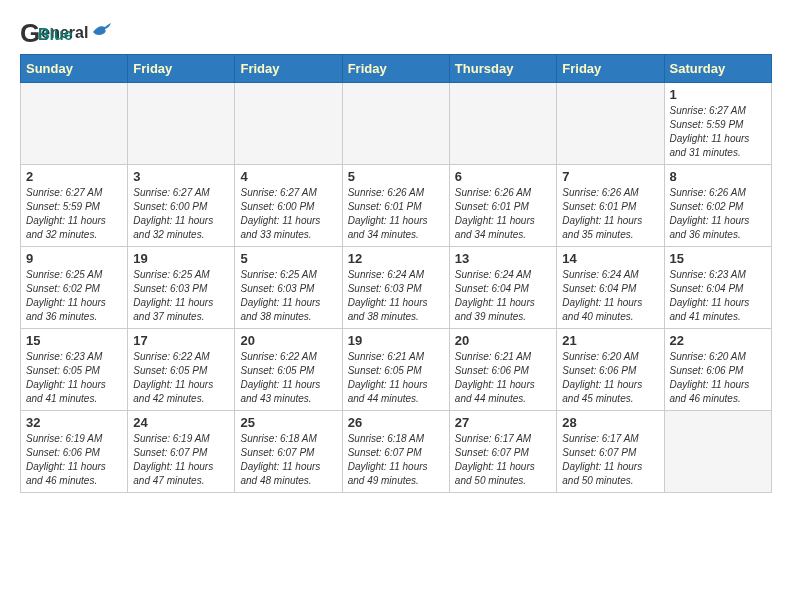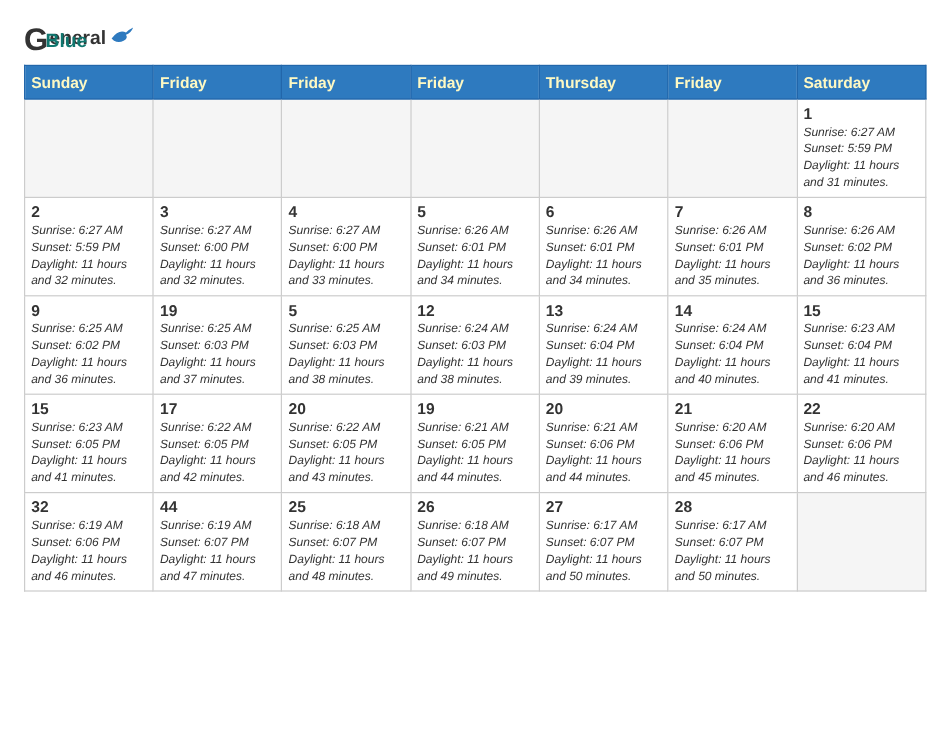--- a/index.html
+++ b/index.html
@@ -281,21 +281,21 @@
       </tr>
       <tr>
         <td>
           <span class="day-number">32</span>
           <div class="day-info" style="white-space: pre-line;">Sunrise: 6:19 AM
 Sunset: 6:06 PM
 Daylight: 11 hours
 and 46 minutes.</div>
         </td>
         <td>
-          <span class="day-number">44</span>
+          <span class="day-number">24</span>
           <div class="day-info" style="white-space: pre-line;">Sunrise: 6:19 AM
 Sunset: 6:07 PM
 Daylight: 11 hours
 and 47 minutes.</div>
         </td>
         <td>
           <span class="day-number">25</span>
           <div class="day-info" style="white-space: pre-line;">Sunrise: 6:18 AM
 Sunset: 6:07 PM
 Daylight: 11 hours

